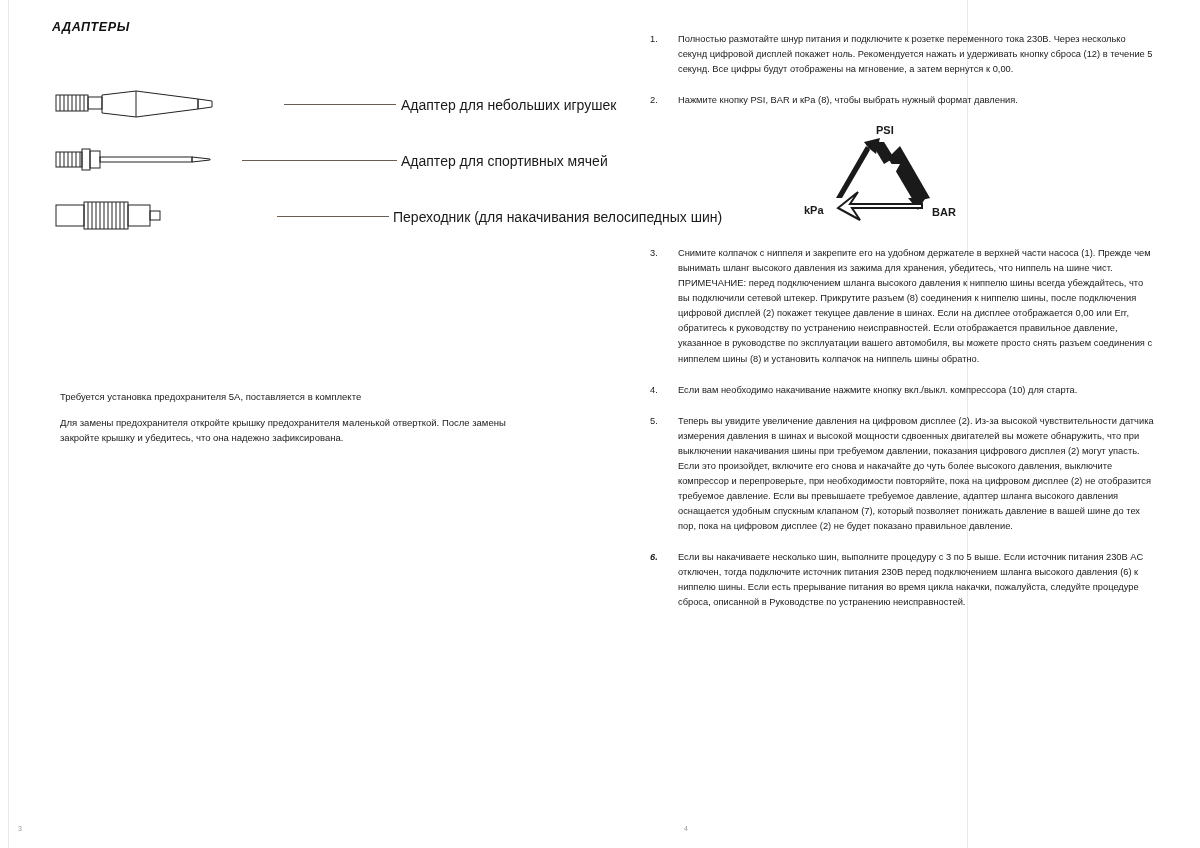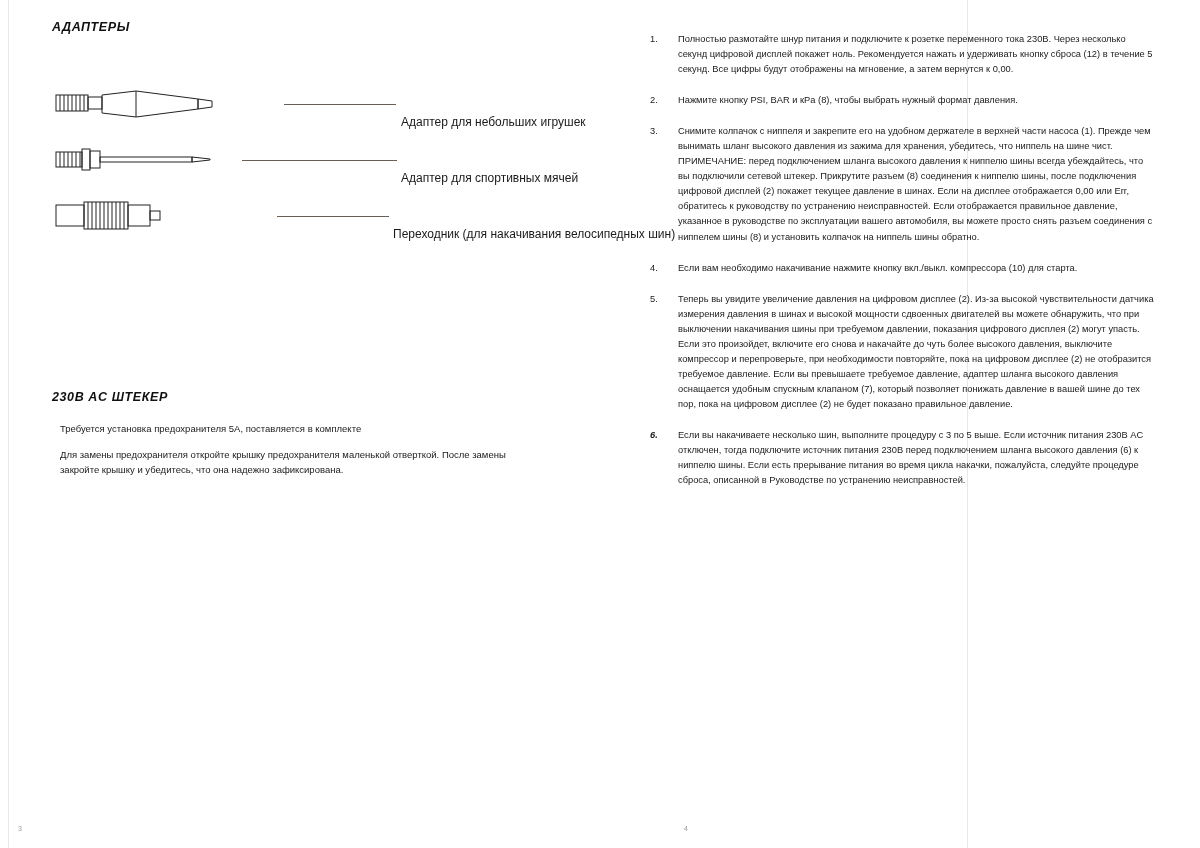--- a/index.html
+++ b/index.html
@@ -67,22 +67,22 @@
   .adapter-art { position: absolute; left: 0; top: 0; }
 
   .leader {
     position: absolute;
     top: 22px;
     height: 1px;
     background: #6b5d52;
   }
   .caption {
     position: absolute;
-    top: 33px;
-    font-size: 12px;
+    top: 15px;
+    font-size: 14px;
     color: #1a1a1a;
     white-space: nowrap;
   }
 
   
   .plug-section { margin-top: 128px; }
   .plug-section p {
     font-size: 9.5px;
     line-height: 1.5;
     margin: 12px 0 0 8px;
@@ -212,41 +212,57 @@
           <rect x="76" y="11" width="22" height="21" fill="none" stroke="#222" stroke-width="1"></rect>
           <rect x="98" y="17" width="10" height="9" fill="none" stroke="#222" stroke-width="1"></rect>
         </svg>
         <div class="leader" style="left:225px; width:112px;"></div>
         <div class="caption" style="left:341px;">Переходник (для накачивания велосипедных шин)</div>
       </div>
 
     </div>
 
     <div class="plug-section">
-      <h2 class="section-title">230В AC ШТЕКЕР</h2>
       <p class="first">Требуется установка предохранителя 5А, поставляется в комплекте</p>
       <p>Для замены предохранителя откройте крышку предохранителя маленькой отверткой. После замены закройте крышку и убедитесь, что она надежно зафиксирована.</p>
     </div>
 
   </div>
 
   <div class="col-right">
 
 
     <ol class="steps">
       <li>
         <span class="num">1.</span>
         <span>Полностью размотайте шнур питания и подключите к розетке переменного тока 230В. Через несколько секунд цифровой дисплей покажет ноль. Рекомендуется нажать и удерживать кнопку сброса (12) в течение 5 секунд. Все цифры будут отображены на мгновение, а затем вернутся к 0,00.</span>
       </li>
       <li>
         <span class="num">2.</span>
         <span>Нажмите кнопку PSI, BAR и кPa (8), чтобы выбрать нужный формат давления.</span>
       </li>
     </ol>
 
+    <div class="units-diagram">
+      <span class="lbl lbl-psi">PSI</span>
+      <span class="lbl lbl-kpa">kPa</span>
+      <span class="lbl lbl-bar">BAR</span>
+      <svg width="230" height="104" viewBox="0 0 230 104">
+
+        <path d="M56 74 L86 22 L96 30 L100 14 L84 18 L90 26 L62 74 Z" fill="#1a1a1a"></path>
+        <path d="M84 18 L104 18 L114 34 L104 40 L92 20 Z" fill="#1a1a1a"></path>
+
+        <path d="M118 26 L146 74 L128 74 L138 86 L148 70 L134 70 L112 32 Z" fill="#1a1a1a"></path>
+        <path d="M120 22 L150 74 L134 78 L108 34 Z" fill="#1a1a1a"></path>
+
+        <path d="M142 80 L70 80 L78 68 L58 84 L80 96 L72 84 L142 84 Z" fill="#ffffff" stroke="#1a1a1a" stroke-width="2"></path>
+
+        <path d="M96 40 L120 40 L108 62 Z" fill="#ffffff"></path>
+      </svg>
+    </div>
 
     <ol class="steps">
       <li>
         <span class="num">3.</span>
         <span>Снимите колпачок с ниппеля и закрепите его на удобном держателе в верхней части насоса (1). Прежде чем вынимать шланг высокого давления из зажима для хранения, убедитесь, что ниппель на шине чист. ПРИМЕЧАНИЕ: перед подключением шланга высокого давления к ниппелю шины всегда убеждайтесь, что вы подключили сетевой штекер. Прикрутите разъем (8) соединения к ниппелю шины, после подключения цифровой дисплей (2) покажет текущее давление в шинах. Если на дисплее отображается 0,00 или Err, обратитесь к руководству по устранению неисправностей. Если отображается правильное давление, указанное в руководстве по эксплуатации вашего автомобиля, вы можете просто снять разъем соединения с ниппелем шины (8) и установить колпачок на ниппель шины обратно.</span>
       </li>
       <li>
         <span class="num">4.</span>
         <span>Если вам необходимо накачивание нажмите кнопку вкл./выкл. компрессора (10) для старта.</span>
       </li>

